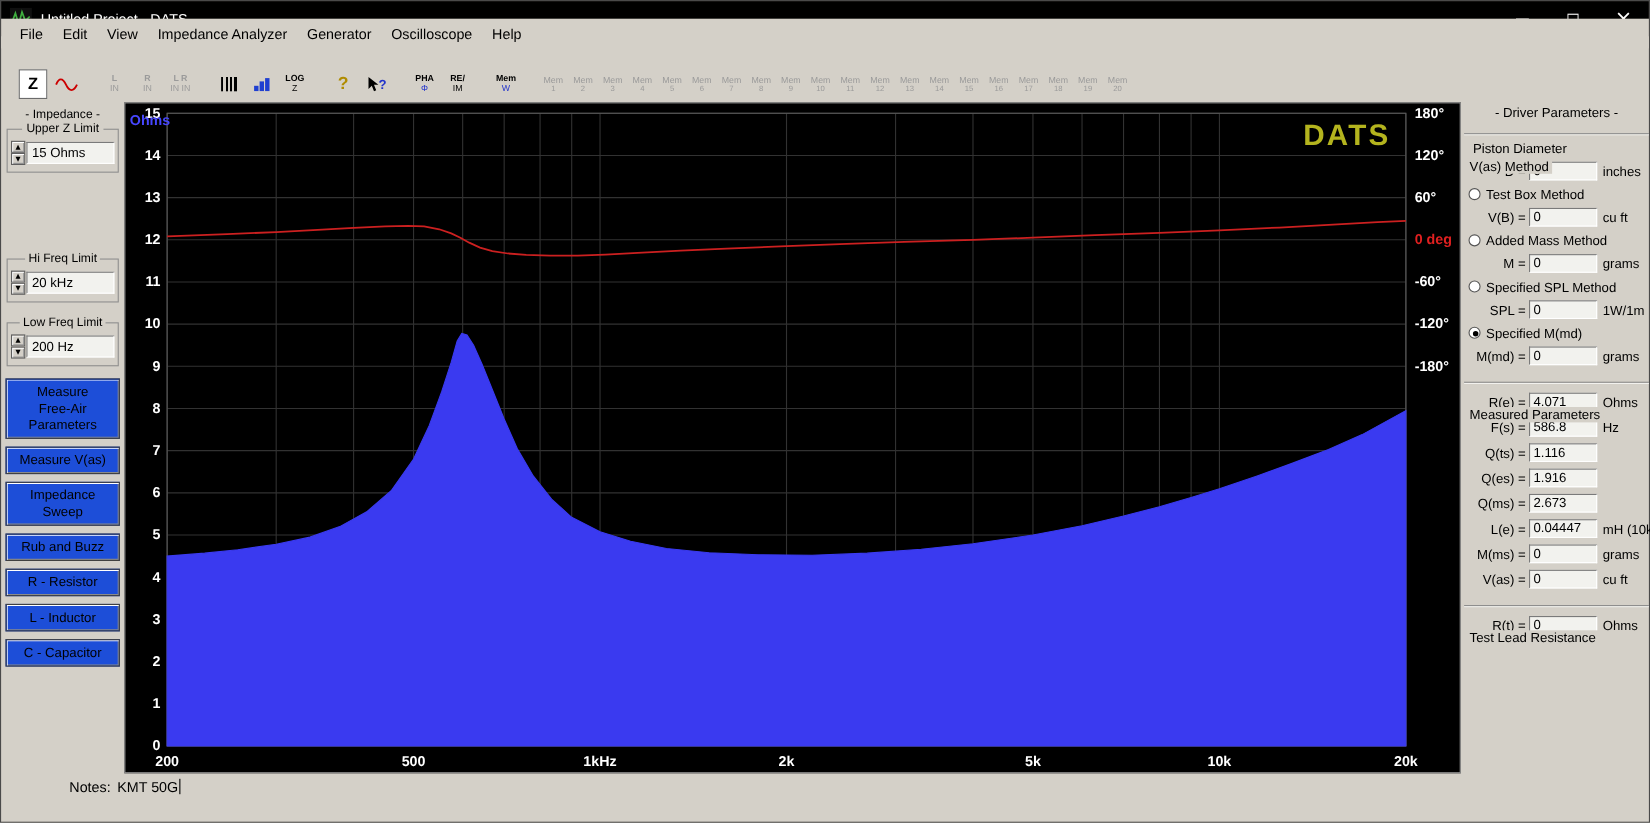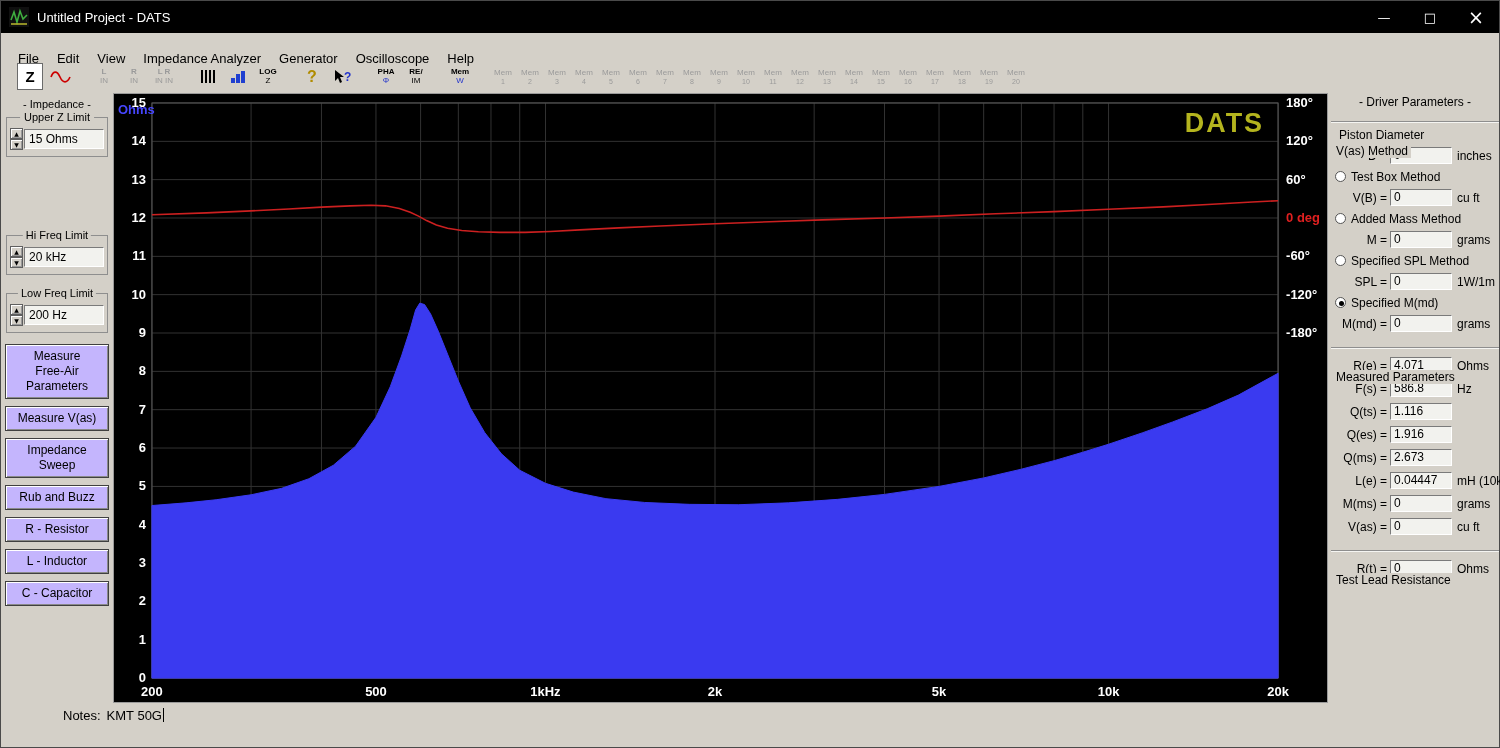--- a/index.html
+++ b/index.html
@@ -18,21 +18,21 @@
   .title-text { font-size:13px; }
   .win-controls { margin-left:auto; display:flex; height:100%; }
   .win-btn { width:46px; height:100%; background:transparent; border:none;
     color:#fff; display:flex; align-items:center; justify-content:center;
     font-family:"DejaVu Sans", sans-serif; }
   .win-btn.min { font-size:13px; }
   .win-btn.max { font-size:13px; }
   .win-btn.close { font-size:19px; }
 
   
-  .menubar { position:absolute; top:44px; left:0; right:0; height:27px;
+  .menubar { position:absolute; top:16px; left:0; right:0; height:27px;
     background:#d4d0c8; display:flex; align-items:center; padding-left:8px; }
   .menu-item { padding:5px 9px; font-size:13px; }
 
   
   .toolbar { position:absolute; top:59px; left:0; right:0; height:33px;
     display:flex; align-items:center; padding-left:16px; gap:4px; }
   .tb-btn { width:26px; height:27px; padding:0; background:transparent;
     border:1px solid transparent; display:flex; flex-direction:column;
     align-items:center; justify-content:center; line-height:1;
     font-family:"Liberation Sans", sans-serif; }
@@ -64,21 +64,21 @@
   .spinner { display:flex; align-items:center; height:22px; }
   .spin-arrows { display:flex; flex-direction:column; width:13px; margin-right:1px; }
   .spin-btn { height:11px; width:13px; padding:0; font-size:6px; line-height:8px;
     background:#d4d0c8; border:1px solid #5f5f5f;
     box-shadow:inset 1px 1px 0 #fff, inset -1px -1px 0 #9a9a9a;
     font-family:"DejaVu Sans", sans-serif; }
   .spin-value { flex:1; height:20px; line-height:18px; background:#f2f2ee;
     border:1px solid; border-color:#7a7a7a #fff #fff #7a7a7a; padding-left:4px; font-size:12px; }
   .left-buttons { display:flex; flex-direction:column; gap:7px; margin-top:11px; }
   .panel-btn { white-space:pre-line; font-size:12px; line-height:1.25; padding:4px 2px;
-    background:#c4b5fd; border:1px solid #404040;
+    background:#1d4ed8; border:1px solid #404040;
     box-shadow:inset 1px 1px 0 #fff, inset -1px -1px 0 #8a8a8a;
     font-family:"Liberation Sans", sans-serif; }
 
   
   .chart-wrap { position:absolute; left:112px; top:92px; width:1215px; height:610px;
     background:#000; border:1px solid #9a9a9a; }
   #chart-svg { display:block; width:100%; height:100%; }
   #chart-svg text { font-family:"Liberation Sans", sans-serif; }
   #chart-svg .axl { font-size:13px; font-weight:bold; fill:#fff; }
   #chart-svg .zero { fill:#e02020; }

